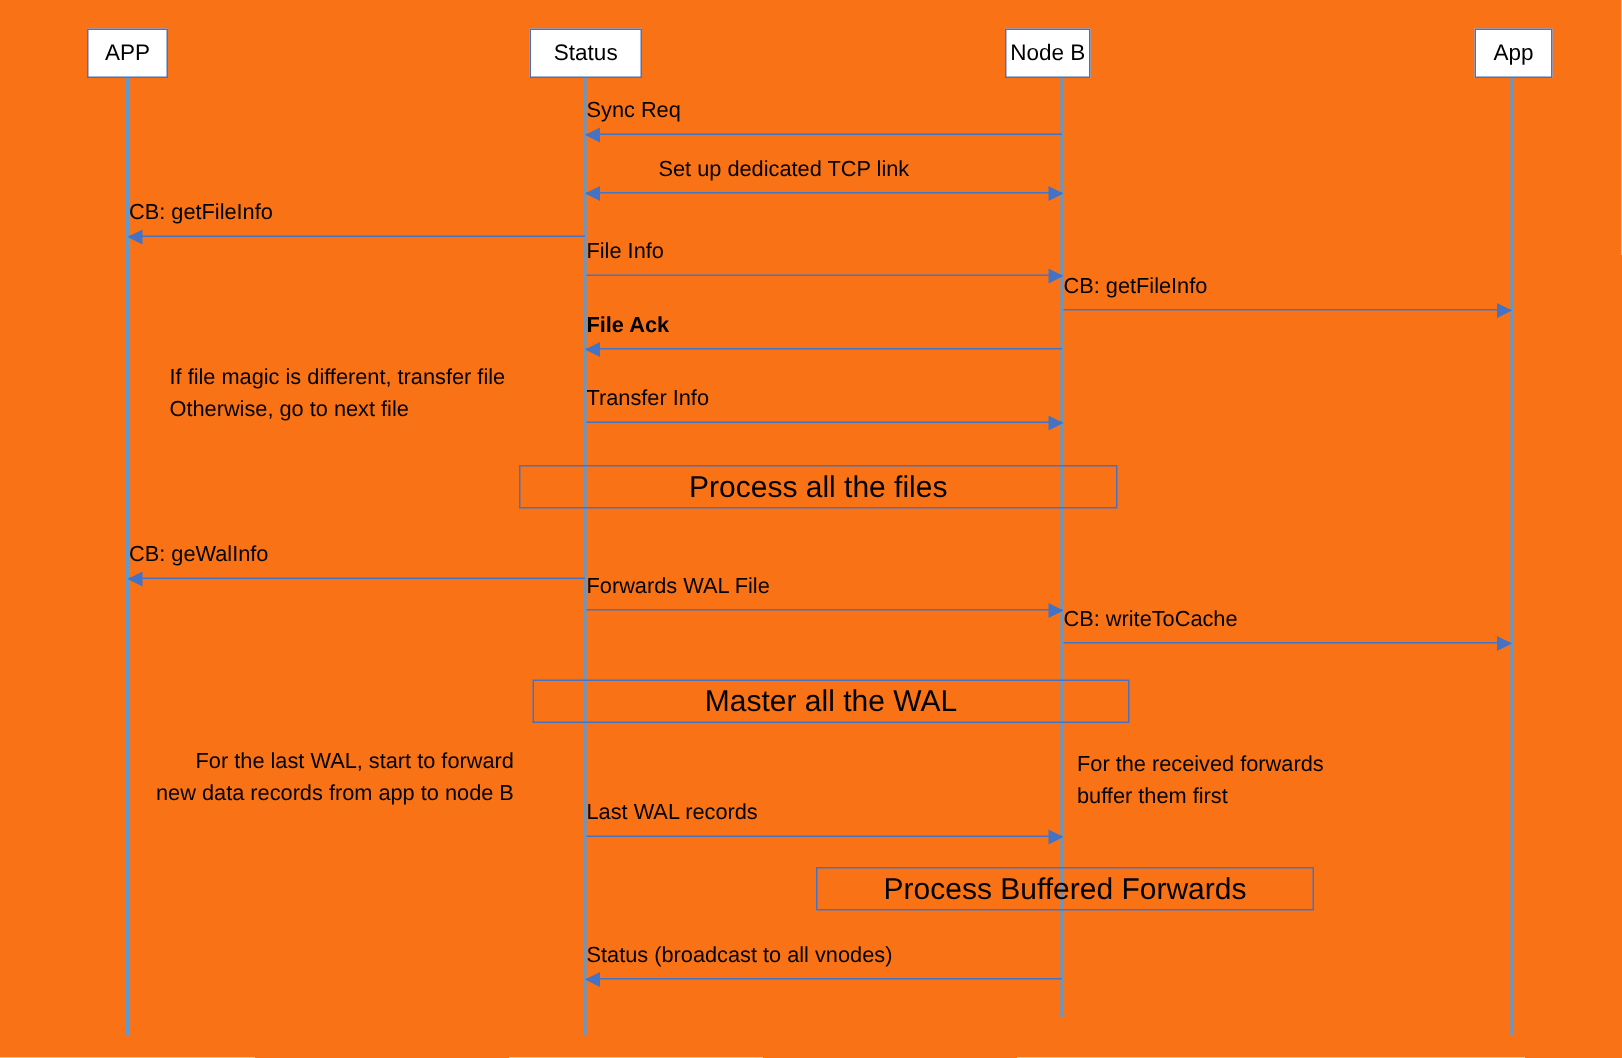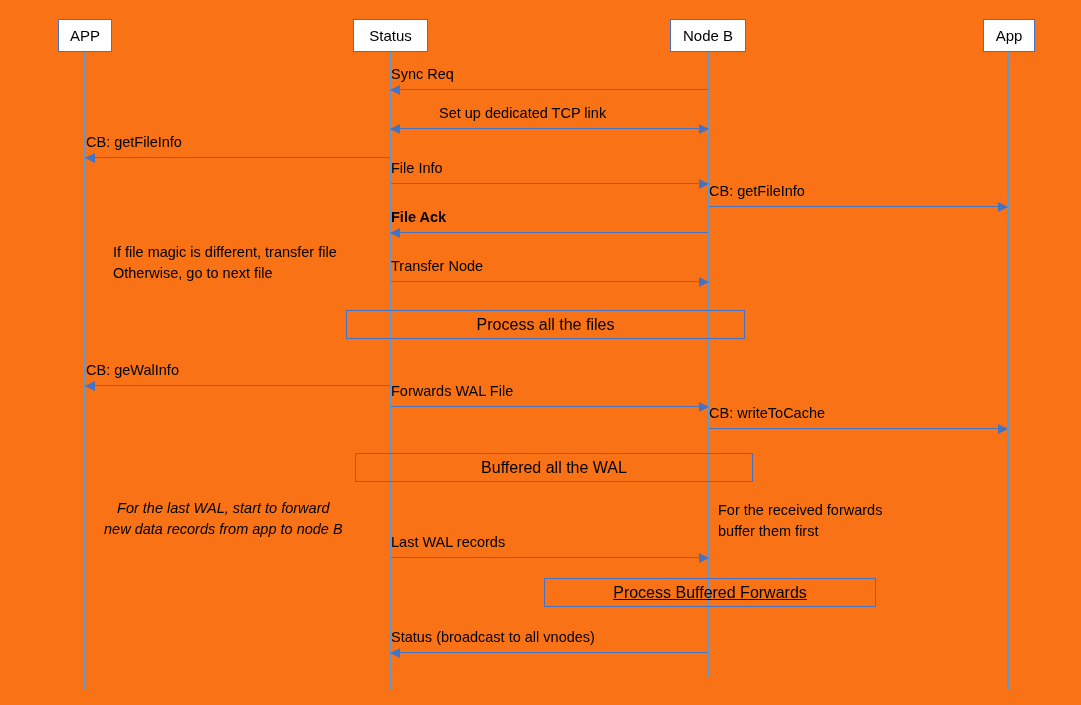--- a/index.html
+++ b/index.html
@@ -76,21 +76,21 @@
   }
   
   .process-box {
     position: absolute;
     border: 1.8px solid #4472c4;
     background: transparent;
     box-sizing: border-box;
     display: flex;
     align-items: center;
     justify-content: center;
-    font-size: 16px;
+    font-size: 20px;
     color: #000000;
     line-height: 1;
   }
   
   .note {
     position: absolute;
     font-size: 14.5px;
     color: #000000;
     line-height: 1.45;
     white-space: pre-line;
@@ -103,21 +103,21 @@
   <div id="lifelines-layer">
       <div class="lifeline" style="left: 84.2px; top: 52px; height: 638px; background: rgb(91, 155, 213);"></div>
       <div class="actor-box" style="left: 58px; top: 19px; width: 54px; height: 33px; border-color: rgb(68, 114, 196);">
         <span>APP</span>
       </div>
       <div class="lifeline" style="left: 389.2px; top: 52px; height: 638px; background: rgb(91, 155, 213);"></div>
       <div class="actor-box" style="left: 353px; top: 19px; width: 75px; height: 33px; border-color: rgb(68, 114, 196);">
         <span>Status</span>
       </div>
       <div class="lifeline" style="left: 707.2px; top: 52px; height: 626px; background: rgb(91, 155, 213);"></div>
-      <div class="actor-box" style="left: 670px; top: 19px; width: 76px; height: 33px; border-color: rgb(68, 114, 196);">
+      <div class="actor-box" style="left: 670px; top: 19px; width: 57px; height: 33px; border-color: rgb(68, 114, 196);">
         <span>Node B</span>
       </div>
       <div class="lifeline" style="left: 1007.2px; top: 52px; height: 638px; background: rgb(91, 155, 213);"></div>
       <div class="actor-box" style="left: 983px; top: 19px; width: 52px; height: 33px; border-color: rgb(68, 114, 196);">
         <span>App</span>
       </div>
     </div>
   <div id="messages-layer">
       <div class="msg" style="left: 391px; top: 89px; width: 317px;">
         <div class="msg-line" style="background: rgb(68, 114, 196);"></div>
@@ -146,21 +146,21 @@
         <div class="msg-label" style="color: rgb(0, 0, 0);">CB: getFileInfo</div>
       </div>
       <div class="msg" style="left: 391px; top: 232px; width: 317px;">
         <div class="msg-line" style="background: rgb(68, 114, 196);"></div>
         <div class="arrowhead left" style="border-right-color: rgb(68, 114, 196);"></div>
         <div class="msg-label" style="color: rgb(0, 0, 0); font-weight: bold;">File Ack</div>
       </div>
       <div class="msg" style="left: 391px; top: 281px; width: 317px;">
         <div class="msg-line" style="background: rgb(68, 114, 196);"></div>
         <div class="arrowhead right" style="border-left-color: rgb(68, 114, 196);"></div>
-        <div class="msg-label" style="color: rgb(0, 0, 0);">Transfer Node</div>
+        <div class="msg-label" style="color: rgb(0, 0, 0);">Transfer Info</div>
       </div>
       <div class="msg" style="left: 86px; top: 385px; width: 304px;">
         <div class="msg-line" style="background: rgb(68, 114, 196);"></div>
         <div class="arrowhead left" style="border-right-color: rgb(68, 114, 196);"></div>
         <div class="msg-label" style="color: rgb(0, 0, 0);">CB: geWalInfo</div>
       </div>
       <div class="msg" style="left: 391px; top: 406px; width: 317px;">
         <div class="msg-line" style="background: rgb(68, 114, 196);"></div>
         <div class="arrowhead right" style="border-left-color: rgb(68, 114, 196);"></div>
         <div class="msg-label" style="color: rgb(0, 0, 0);">Forwards WAL File</div>
@@ -179,27 +179,27 @@
         <div class="msg-line" style="background: rgb(68, 114, 196);"></div>
         <div class="arrowhead left" style="border-right-color: rgb(68, 114, 196);"></div>
         <div class="msg-label" style="color: rgb(0, 0, 0);">Status (broadcast to all vnodes)</div>
       </div>
     </div>
   <div id="process-boxes-layer">
       <div class="process-box" style="left: 346px; top: 310px; width: 399px; height: 29px; border-color: rgb(68, 114, 196);">
         <span>Process all the files</span>
       </div>
       <div class="process-box" style="left: 355px; top: 453px; width: 398px; height: 29px; border-color: rgb(68, 114, 196);">
-        <span>Buffered all the WAL</span>
-      </div>
-      <div class="process-box" style="left: 544px; top: 578px; width: 332px; height: 29px; border-color: rgb(68, 114, 196); text-decoration: underline;">
+        <span>Master all the WAL</span>
+      </div>
+      <div class="process-box" style="left: 544px; top: 578px; width: 332px; height: 29px; border-color: rgb(68, 114, 196);">
         <span>Process Buffered Forwards</span>
       </div>
     </div>
   <div id="notes-layer">
       <div class="note" style="left: 113px; top: 242px; text-align: left; color: rgb(0, 0, 0);">If file magic is different, transfer file
 Otherwise, go to next file</div>
-      <div class="note" style="left: 104px; top: 498px; text-align: center; color: rgb(0, 0, 0); font-style: italic;">For the last WAL, start to forward
+      <div class="note" style="left: 104px; top: 498px; text-align: right; color: rgb(0, 0, 0);">For the last WAL, start to forward
 new data records from app to node B</div>
       <div class="note" style="left: 718px; top: 500px; text-align: left; color: rgb(0, 0, 0);">For the received forwards
 buffer them first</div>
     </div>
 </div>
 
 </body></html>

